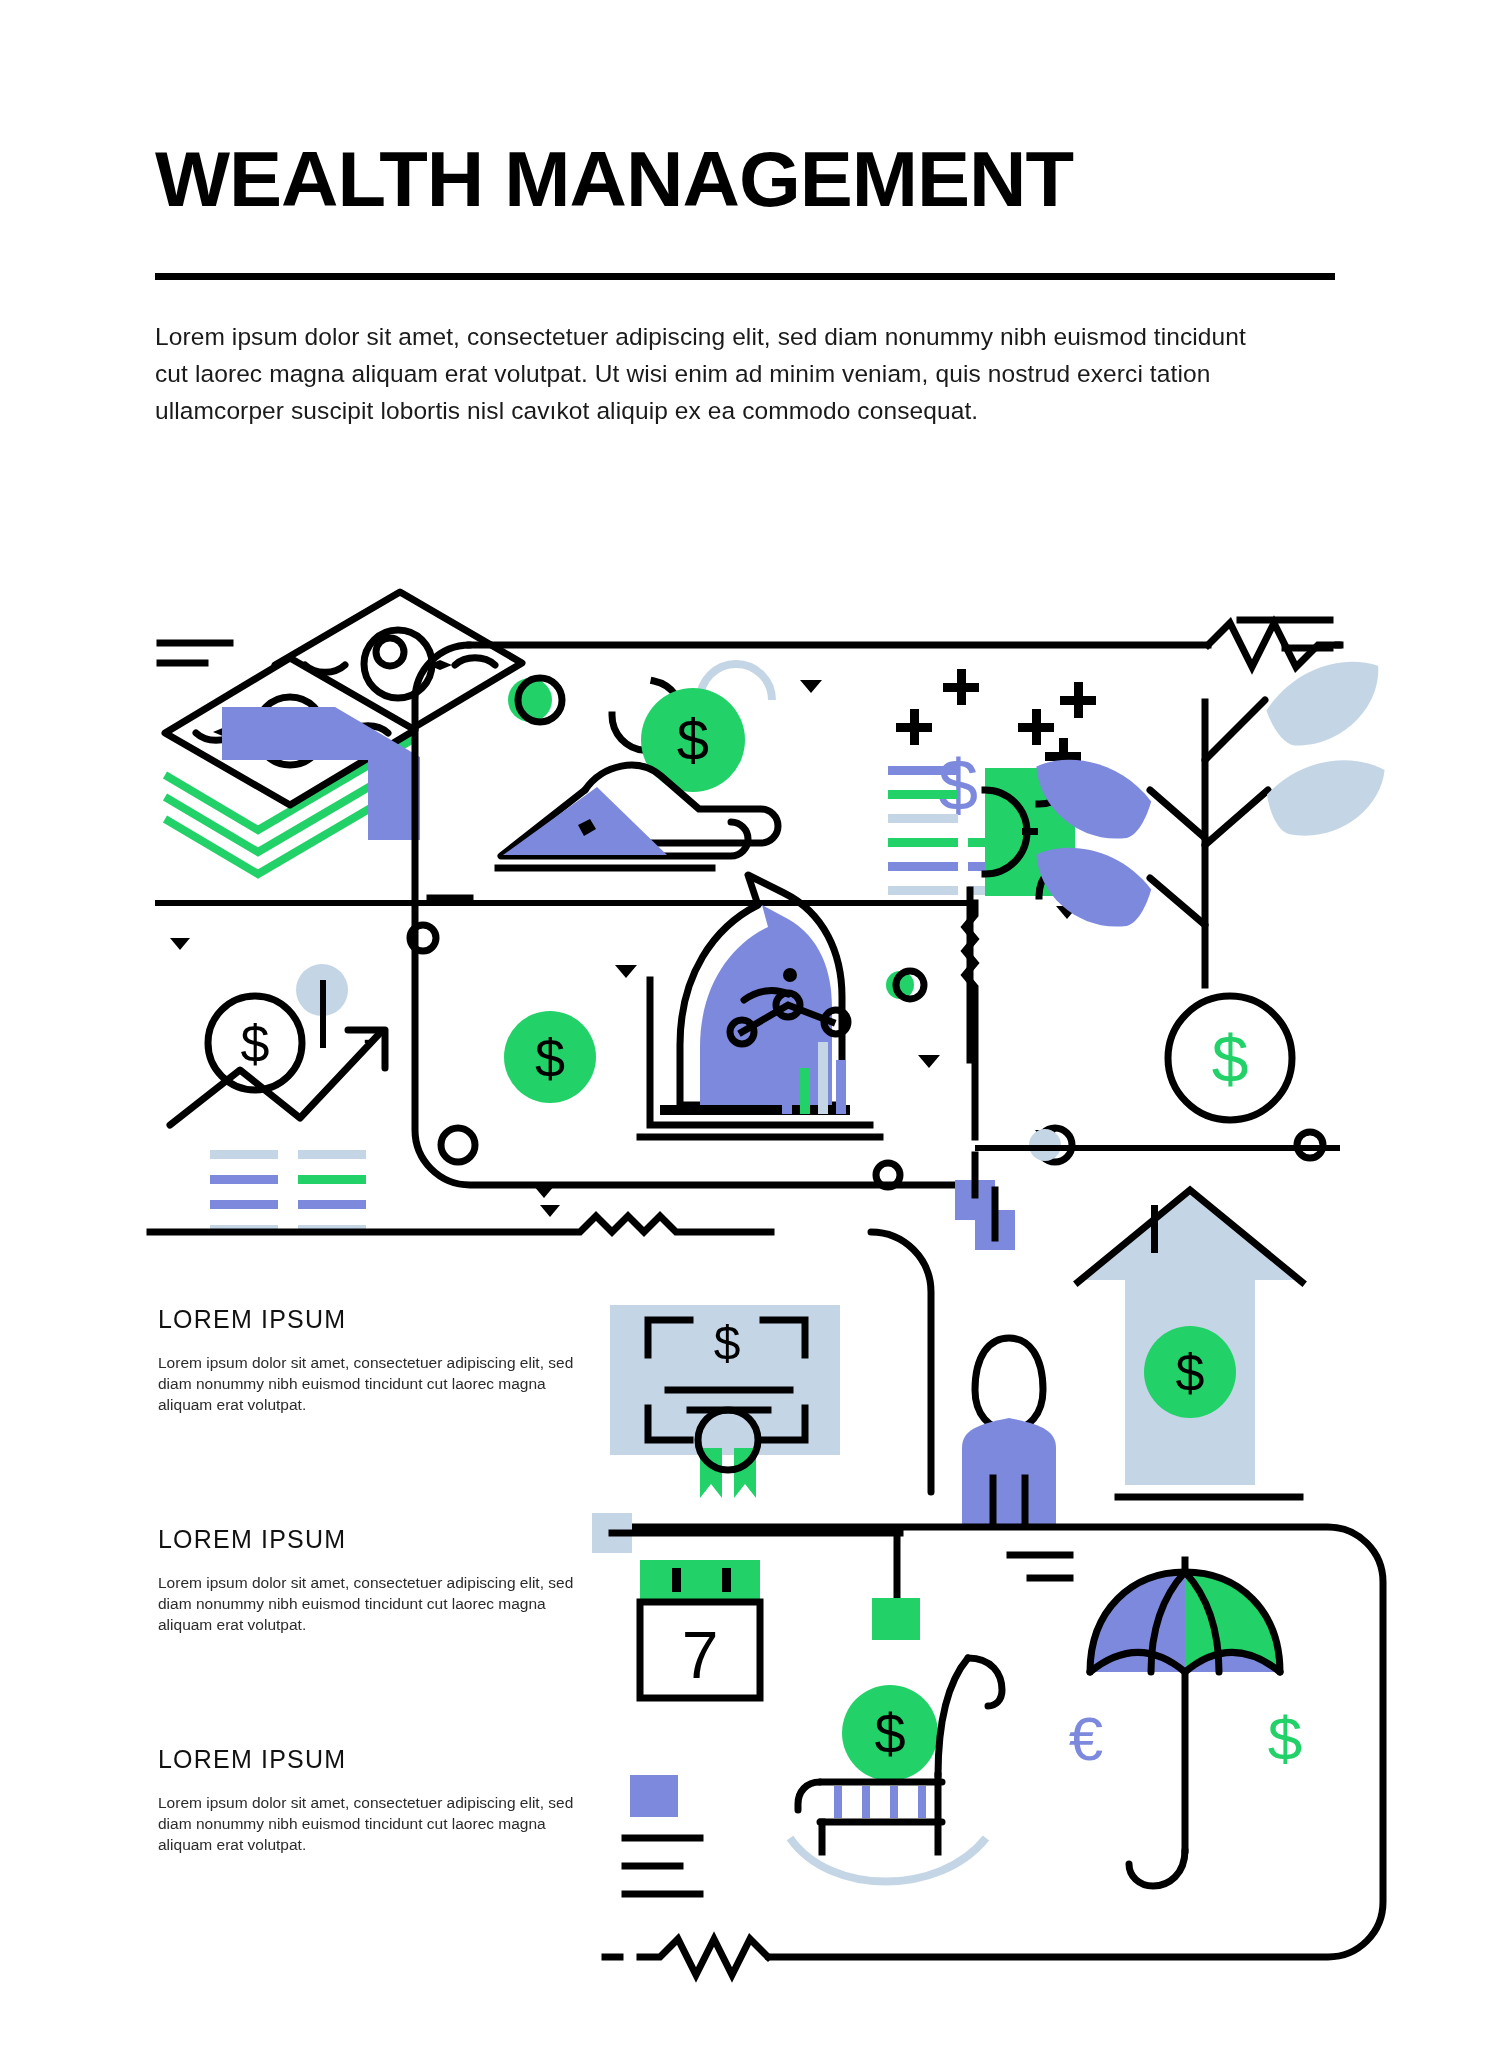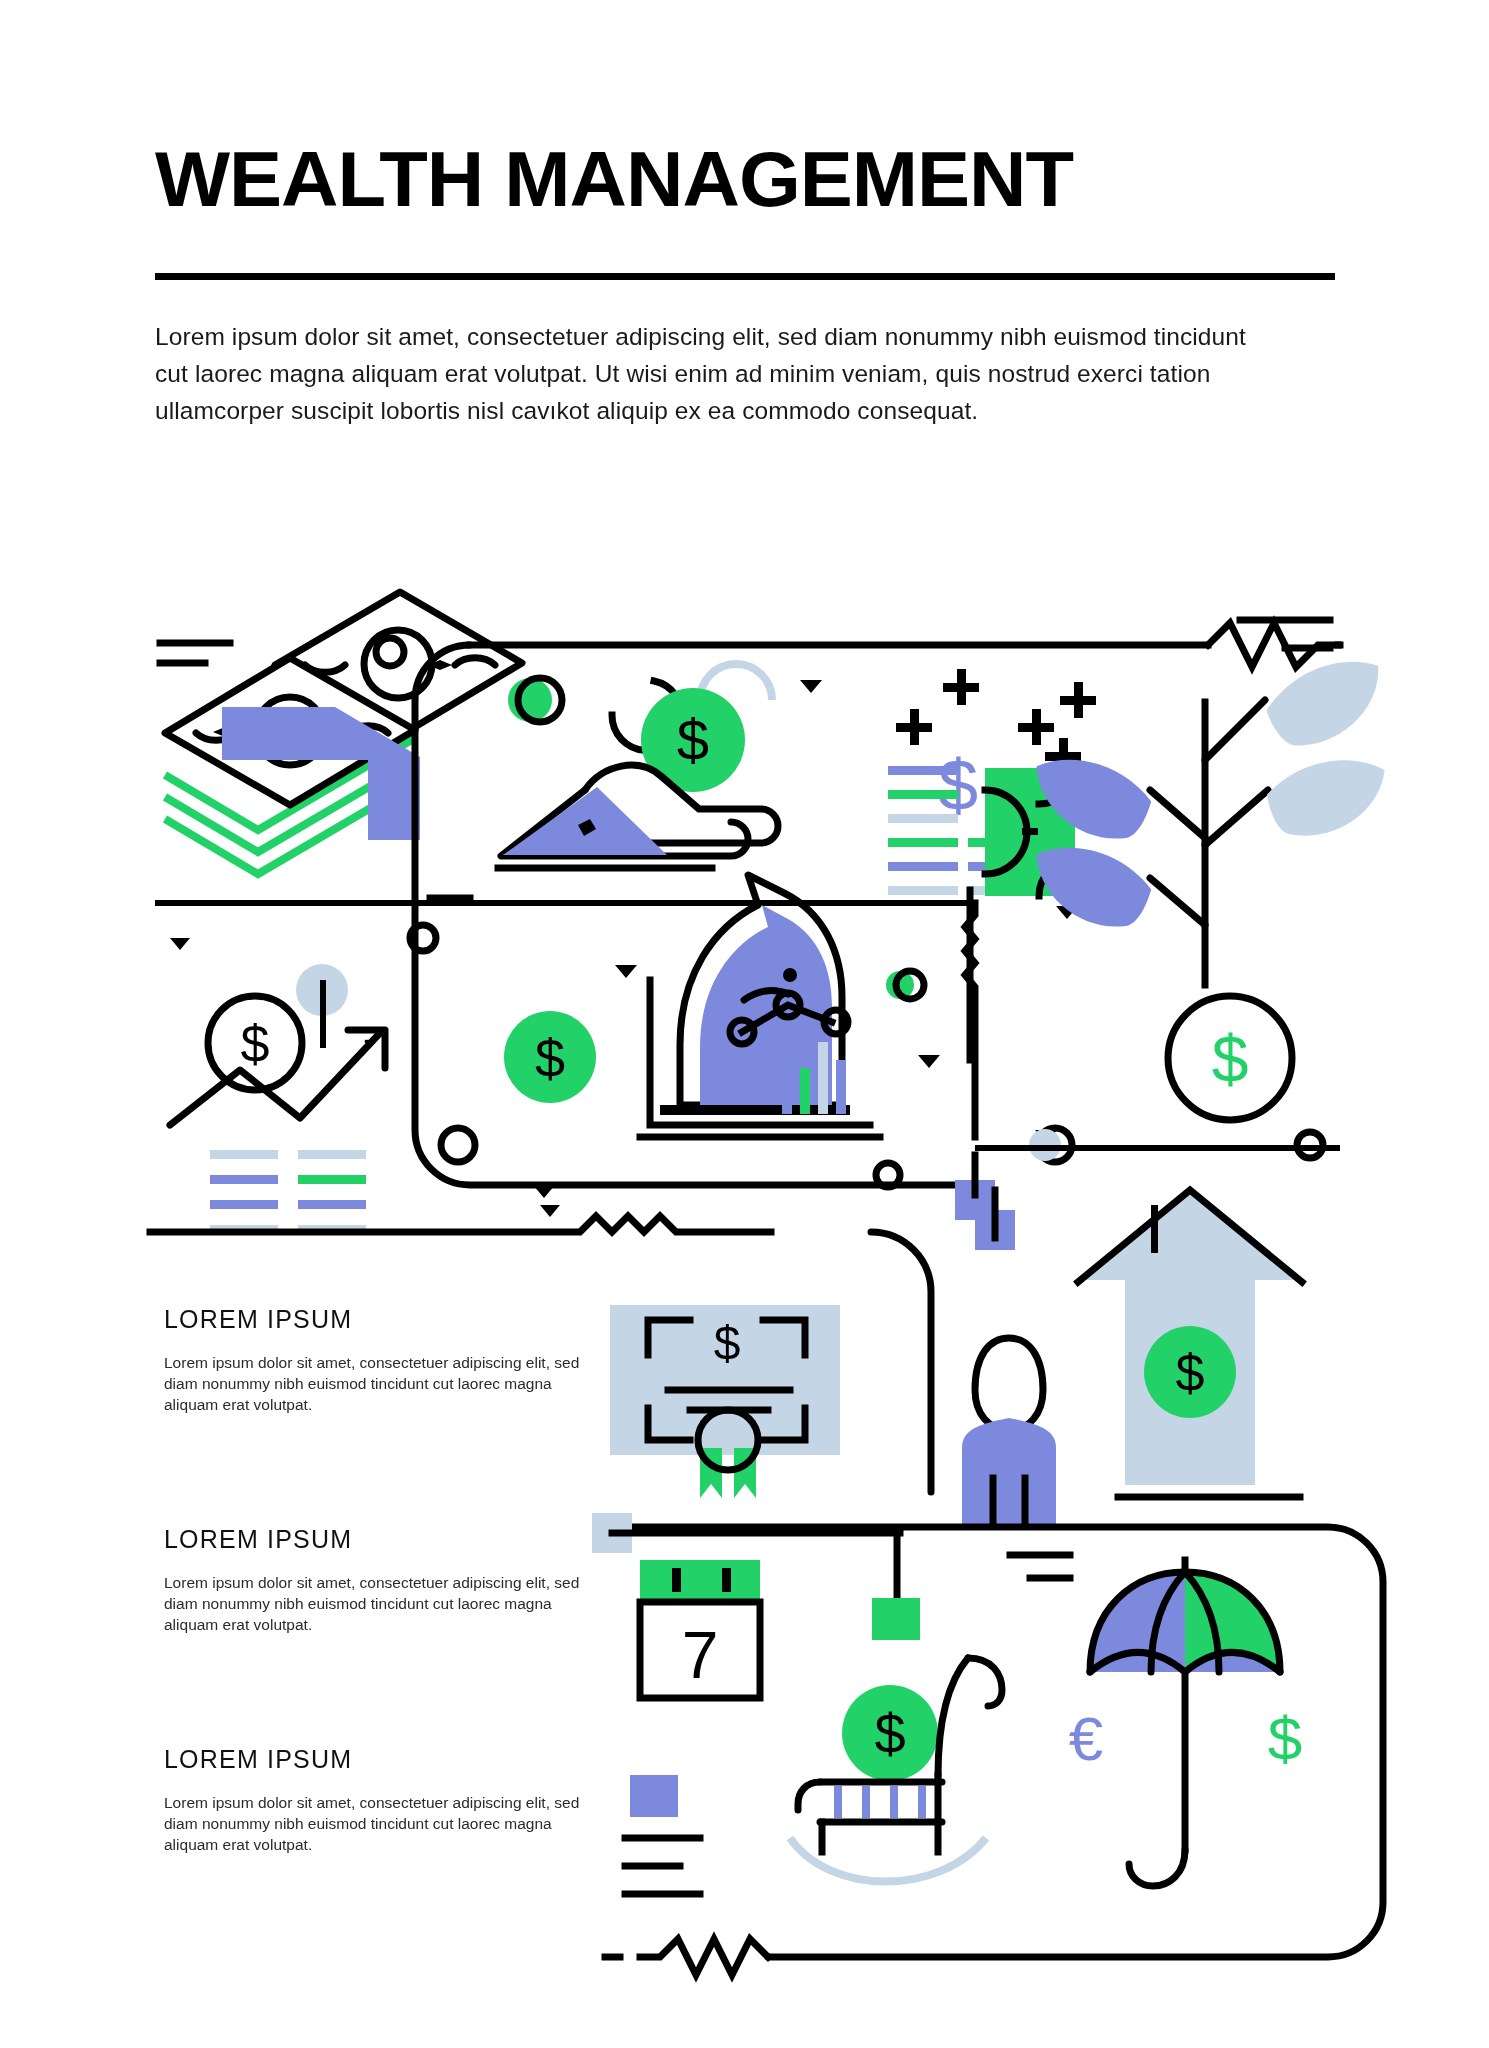--- a/index.html
+++ b/index.html
@@ -15,21 +15,21 @@
     transform:scaleX(1.02);transform-origin:left center;
   }
   .title-rule{position:absolute;left:155px;top:273px;width:1180px;height:7px;background:#000;}
   .intro{
     position:absolute;left:155px;top:318px;width:1110px;
     font-size:24.5px;line-height:37px;color:#1a1a1a;font-weight:300;
     letter-spacing:.1px;
   }
 
   
-  .side{position:absolute;left:164px;width:420px;}
+  .side{position:absolute;left:158px;width:420px;}
   .side h3{margin:0 0 18px 0;font-size:25px;font-weight:400;letter-spacing:1.2px;color:#111;}
   .side p{margin:0;font-size:15.5px;line-height:21px;color:#2b2b2b;font-weight:300;}
   #side1{top:1305px;}
   #side2{top:1525px;}
   #side3{top:1745px;}
 
   
   .art{position:absolute;left:0;top:0;width:1489px;height:2048px;pointer-events:none;}
   .art svg{display:block;}
 </style>

